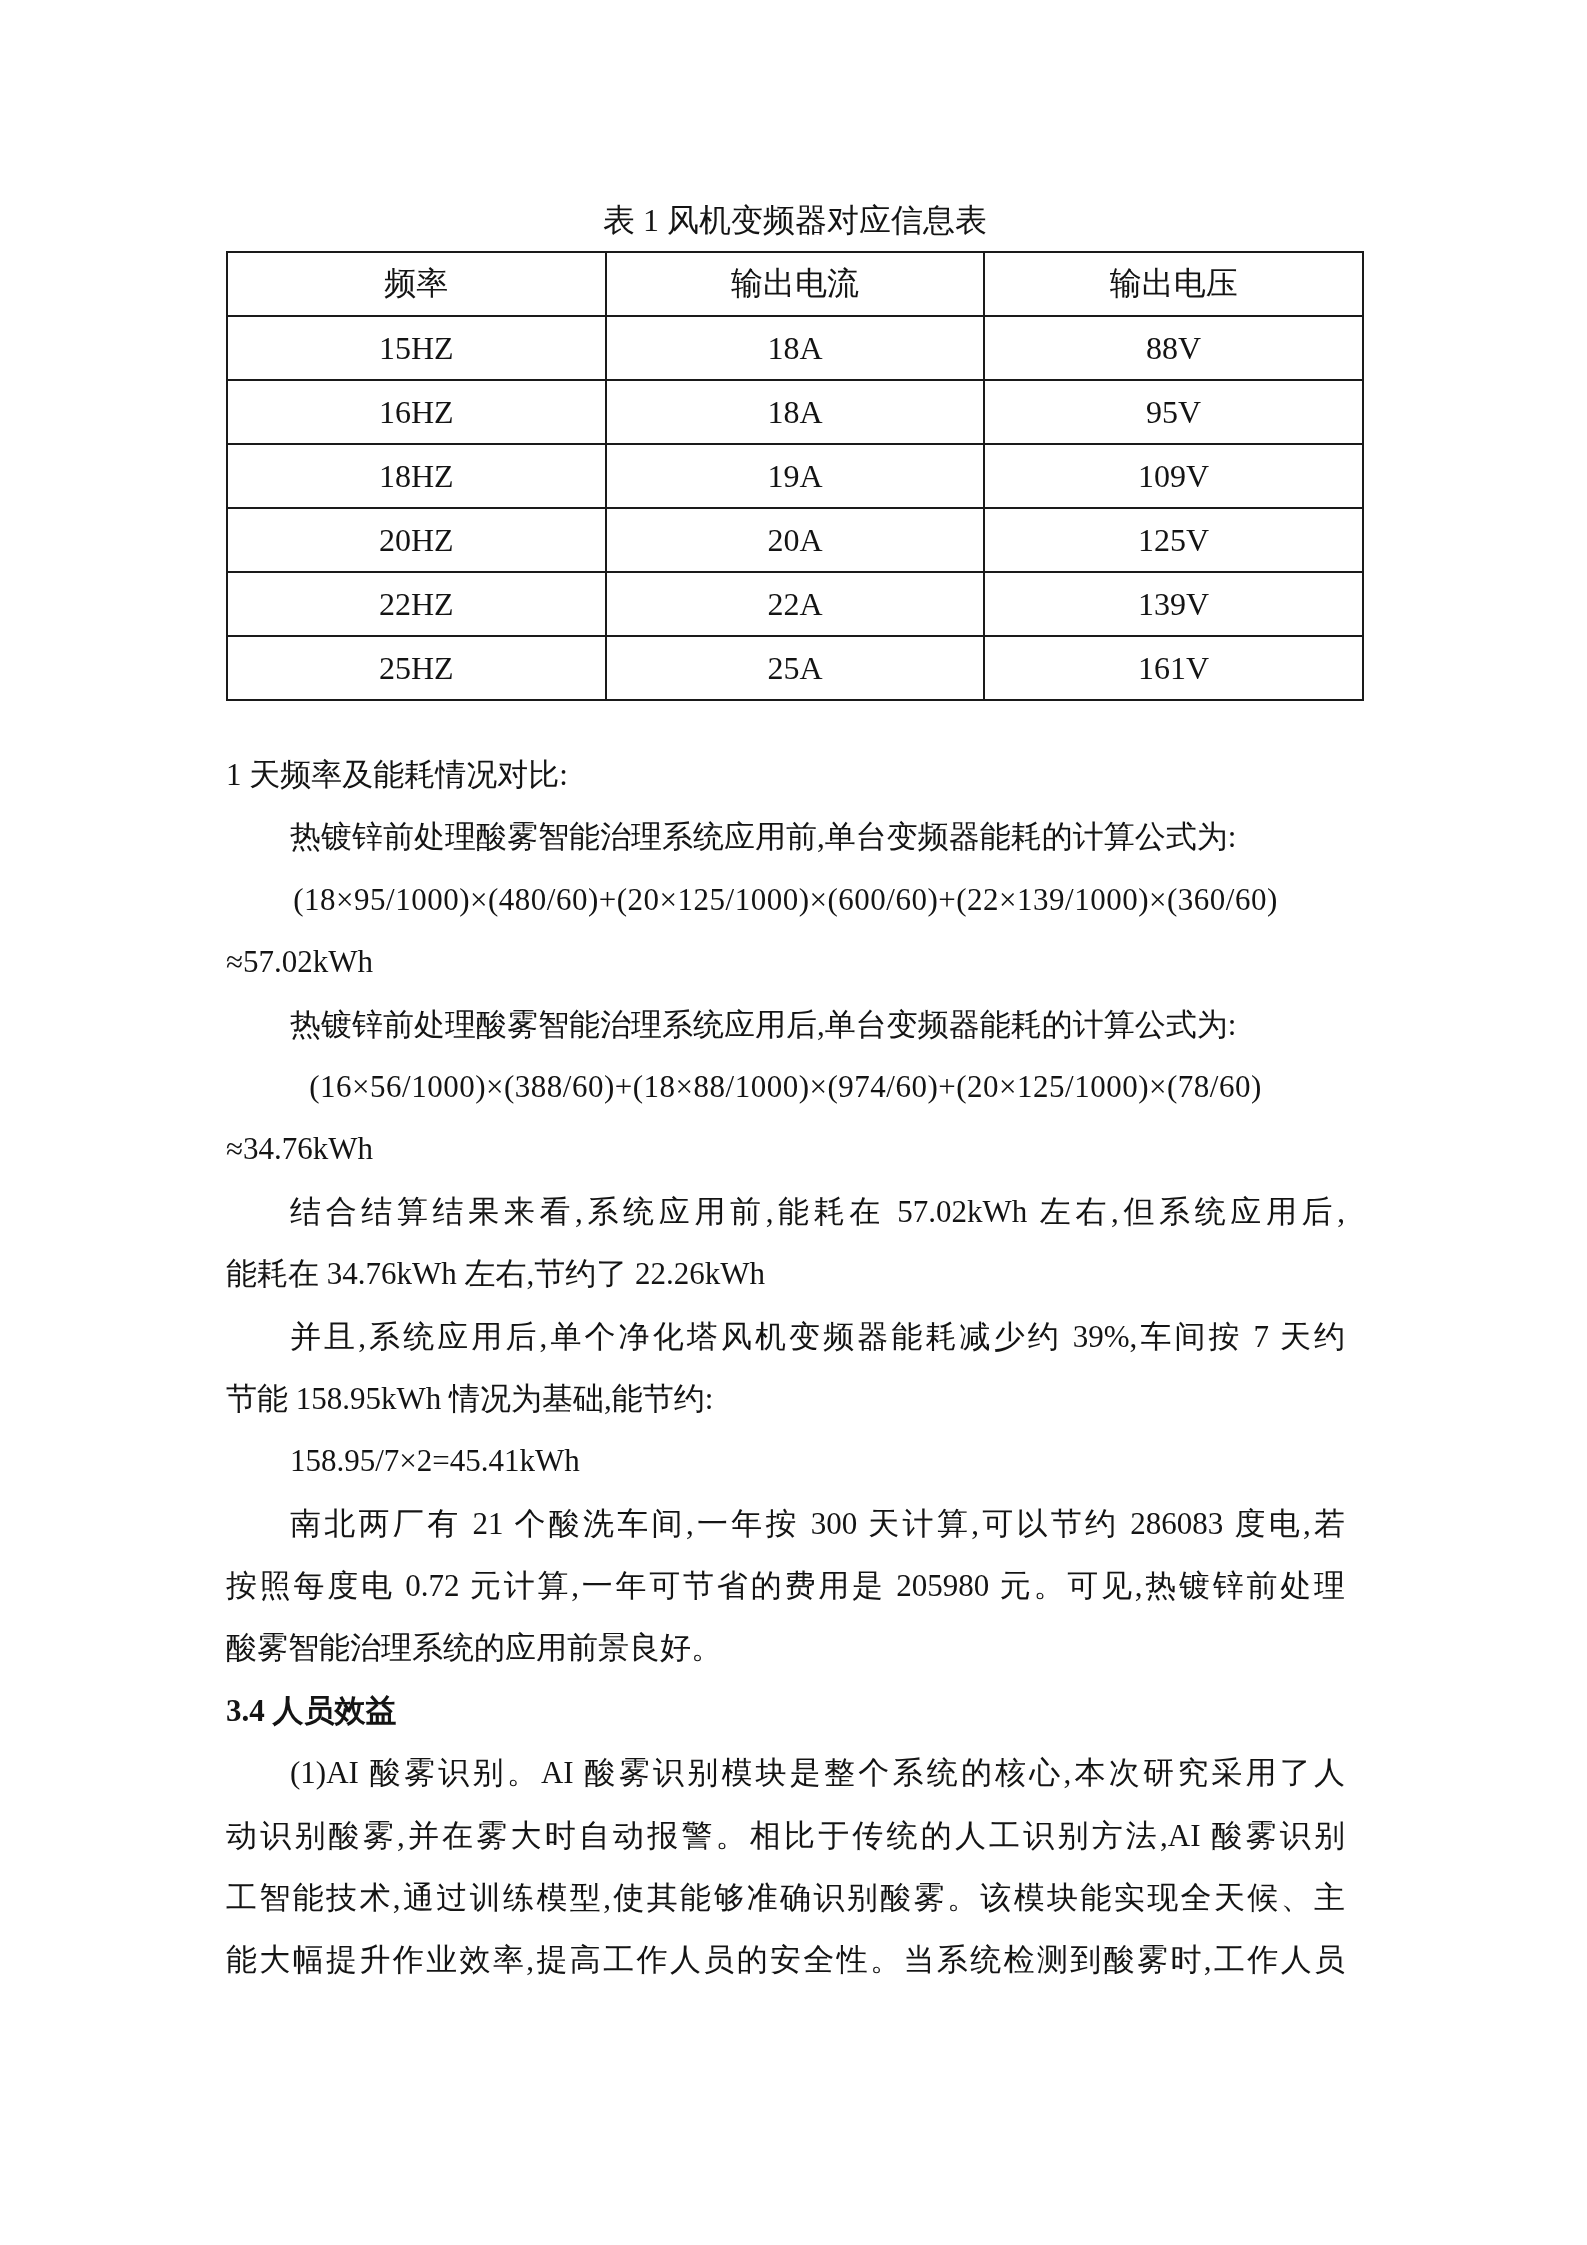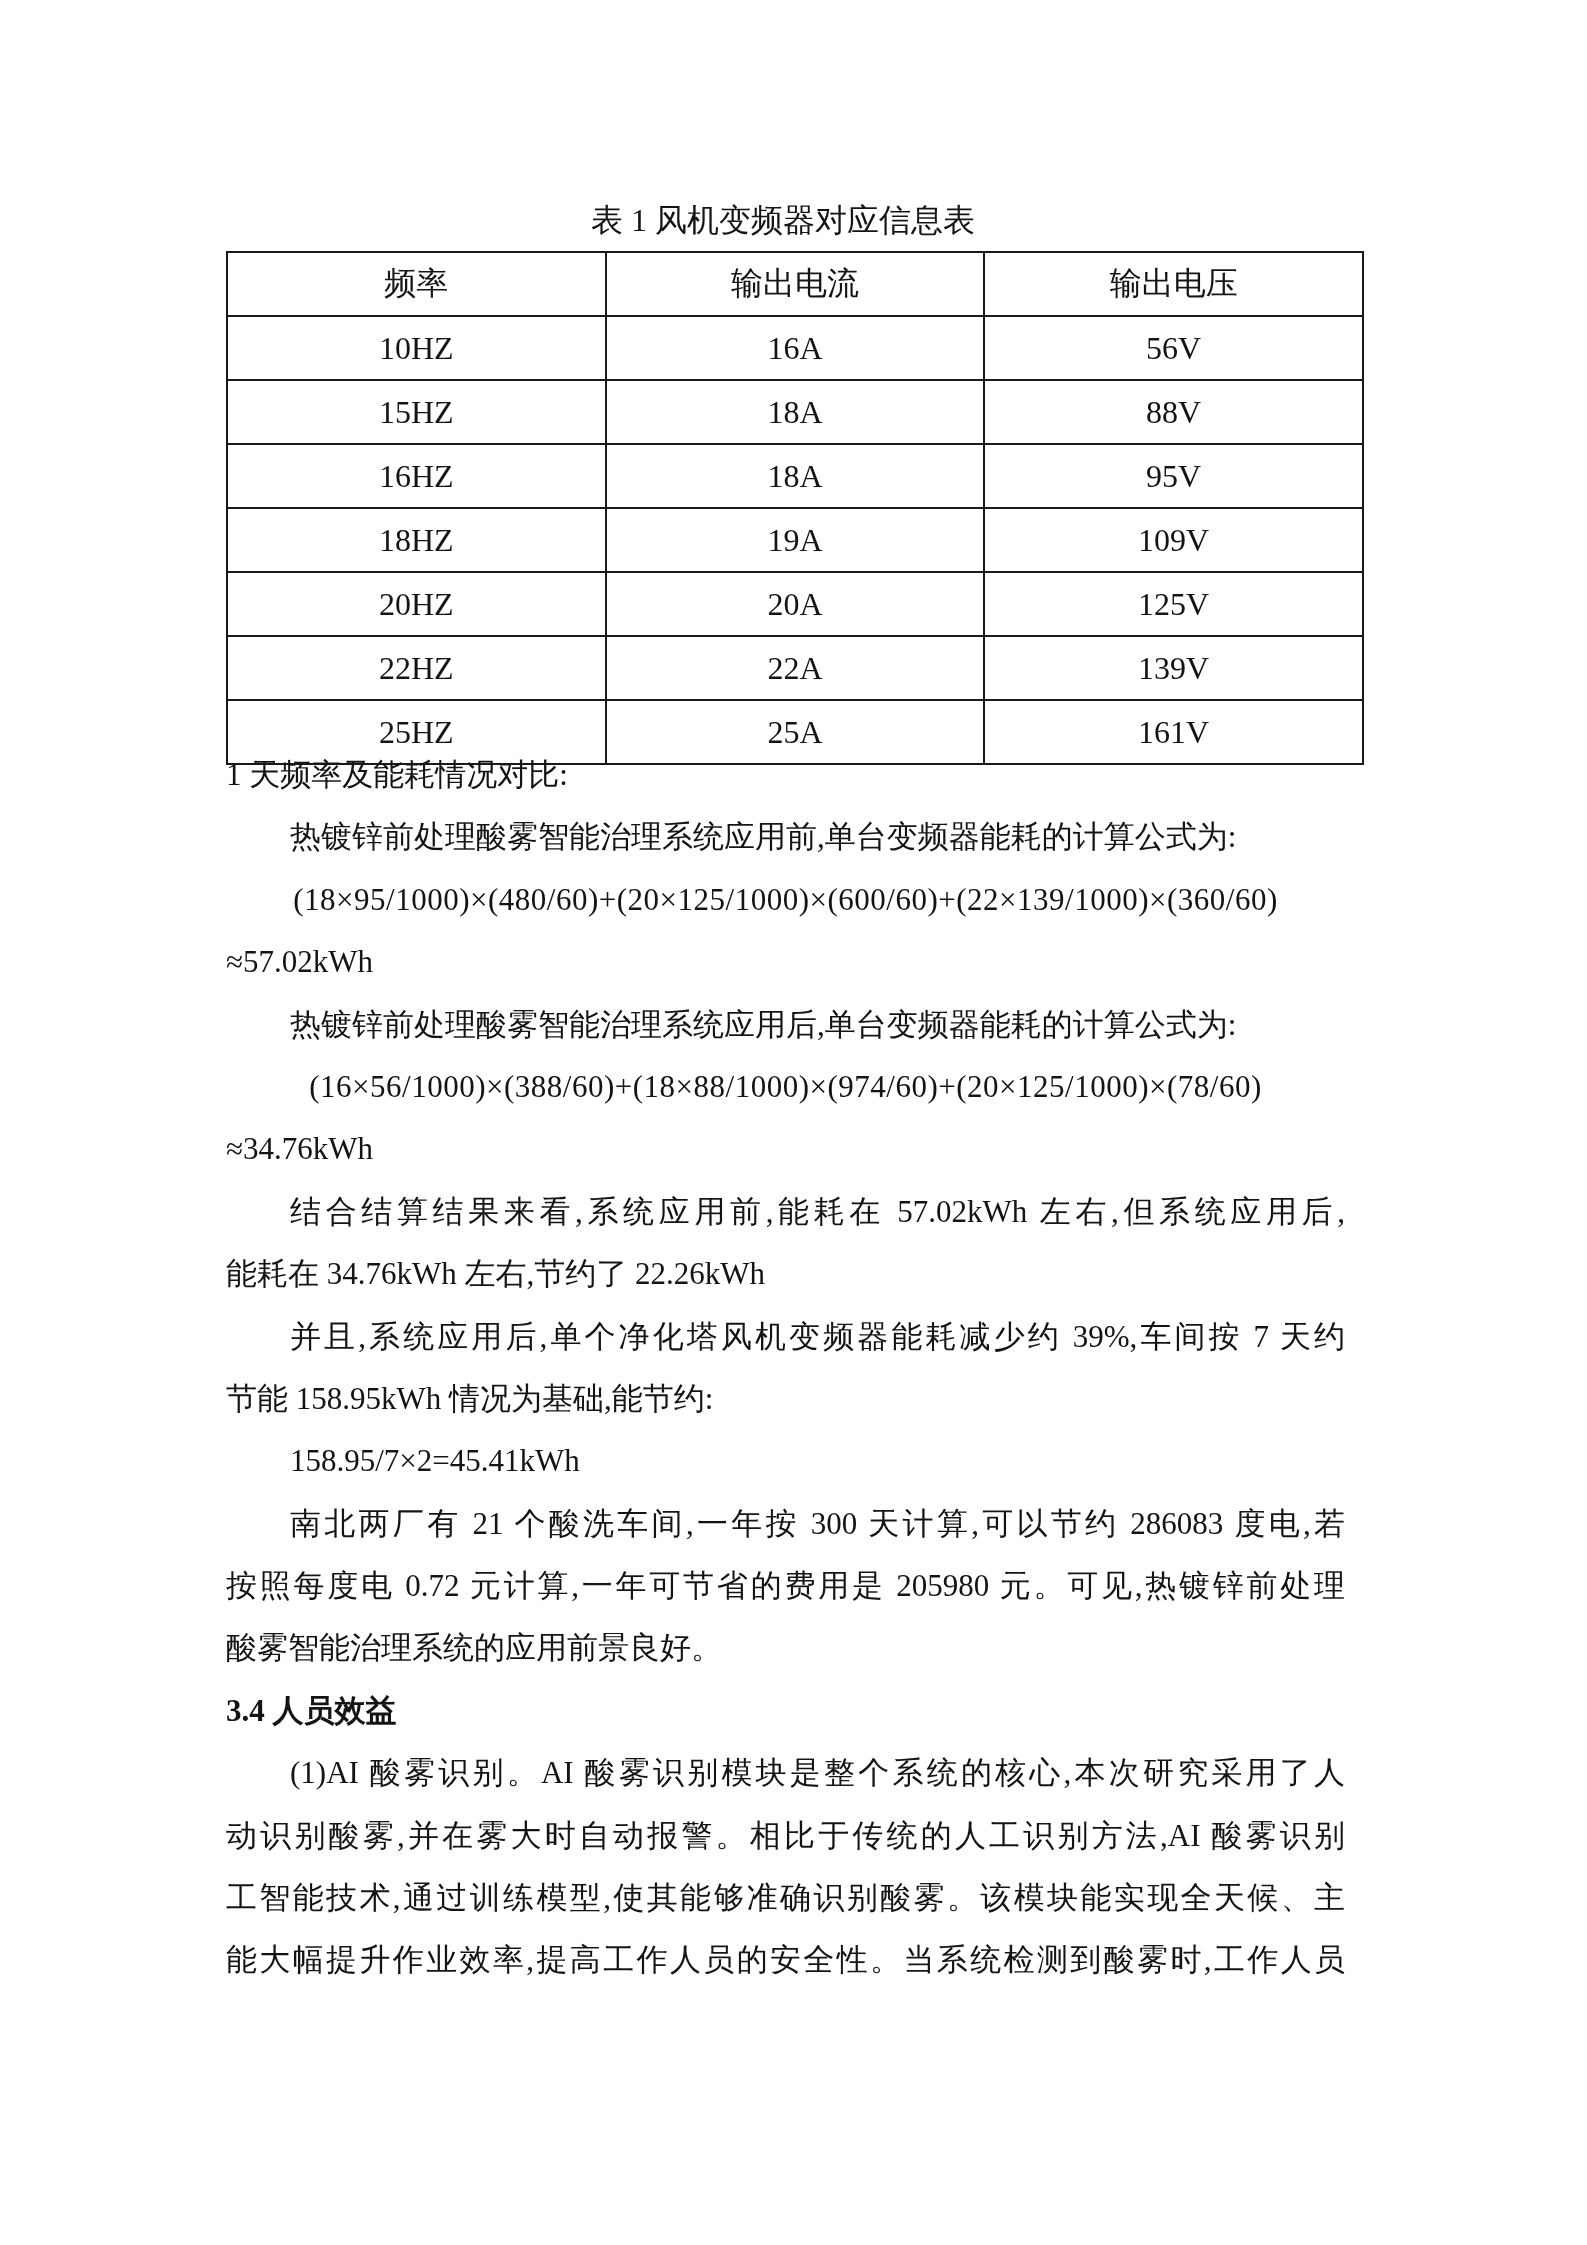--- a/index.html
+++ b/index.html
@@ -8,21 +8,21 @@
     width: 1587px;
     height: 2245px;
     margin: 0 auto;
     background: #ffffff;
     color: #141414;
     font-family: "Liberation Serif", "DejaVu Serif", serif;
     overflow: hidden;
   }
   .caption {
     position: absolute;
-    left: 214px;
+    left: 226px;
     top: 198px;
     width: 1138px;
     text-align: center;
     font-size: 32px;
     line-height: 44px;
     white-space: nowrap;
   }
   .info-table {
     position: absolute;
     left: 226px;
@@ -75,25 +75,20 @@
   <table class="info-table">
     <thead>
       <tr>
           <th>频率</th>
           <th>输出电流</th>
           <th>输出电压</th>
         </tr>
     </thead>
     <tbody>
         <tr>
-          <td>10HZ</td>
-          <td>16A</td>
-          <td>56V</td>
-        </tr>
-        <tr>
           <td>15HZ</td>
           <td>18A</td>
           <td>88V</td>
         </tr>
         <tr>
           <td>16HZ</td>
           <td>18A</td>
           <td>95V</td>
         </tr>
         <tr>

